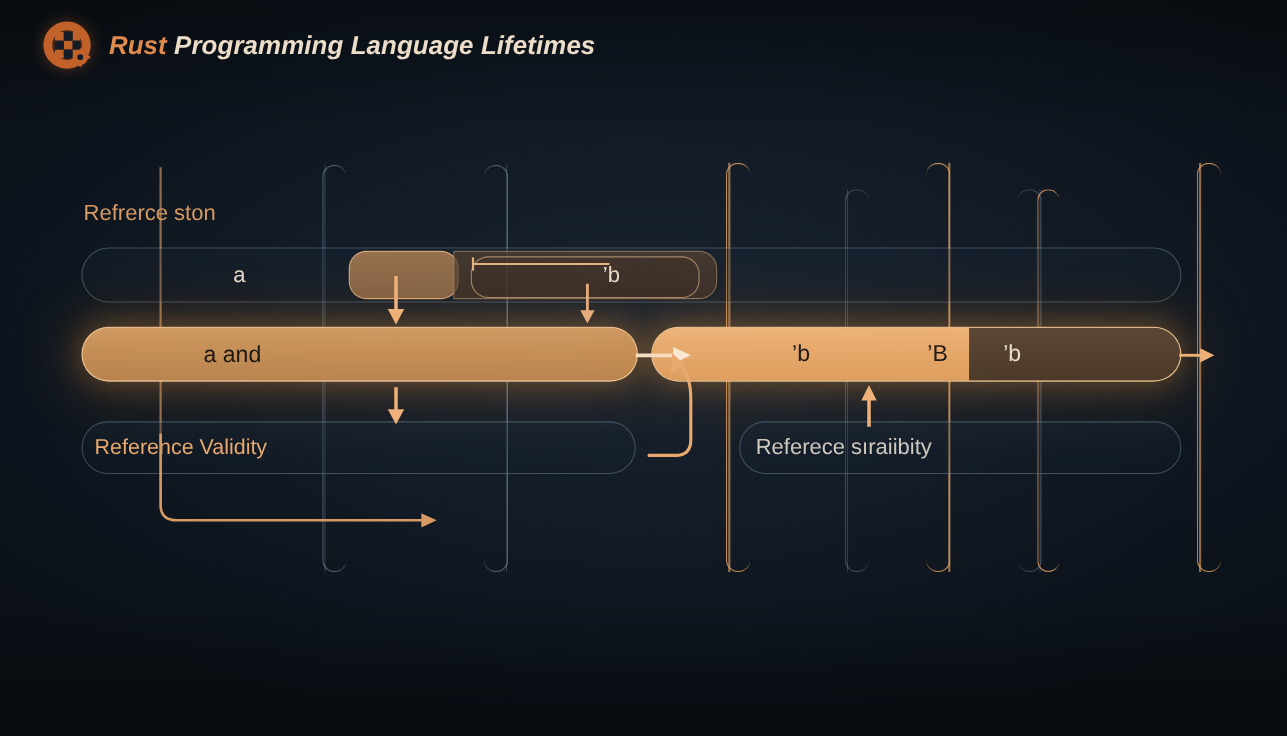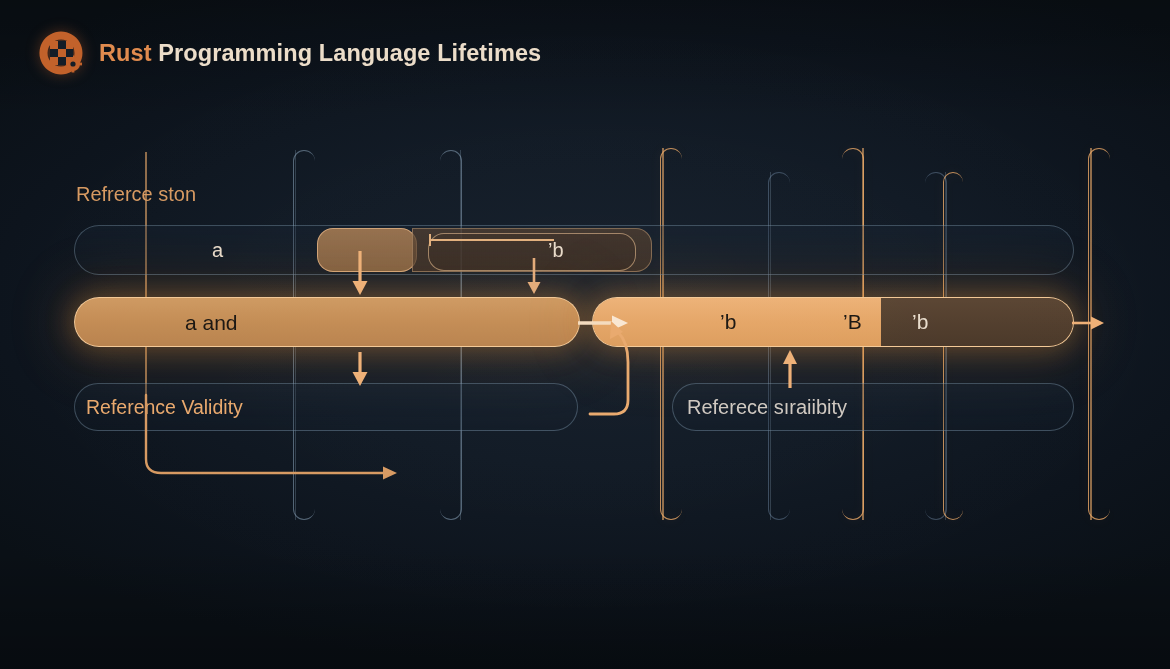--- a/index.html
+++ b/index.html
@@ -25,25 +25,26 @@
     pointer-events: none;
     background:
       radial-gradient(ellipse 95% 85% at 50% 48%, rgba(255,255,255,0.015) 0%, rgba(0,0,0,0) 58%),
       linear-gradient(to bottom, rgba(0,0,0,0.22) 0%, rgba(0,0,0,0) 18%, rgba(0,0,0,0) 82%, rgba(0,0,0,0.30) 100%);
   }
 
   
   .header {
     position: absolute;
     left: 36px;
-    top: 28px;
+    top: 16px;
     display: flex;
     align-items: center;
     gap: 13px;
     z-index: 40;
+    font-style: italic;
   }
   .logo {
     width: 50px;
     height: 50px;
     position: relative;
     filter: drop-shadow(0 0 7px rgba(214,110,48,0.35));
   }
   .title {
     font-size: 23.5px;
     font-weight: bold;

